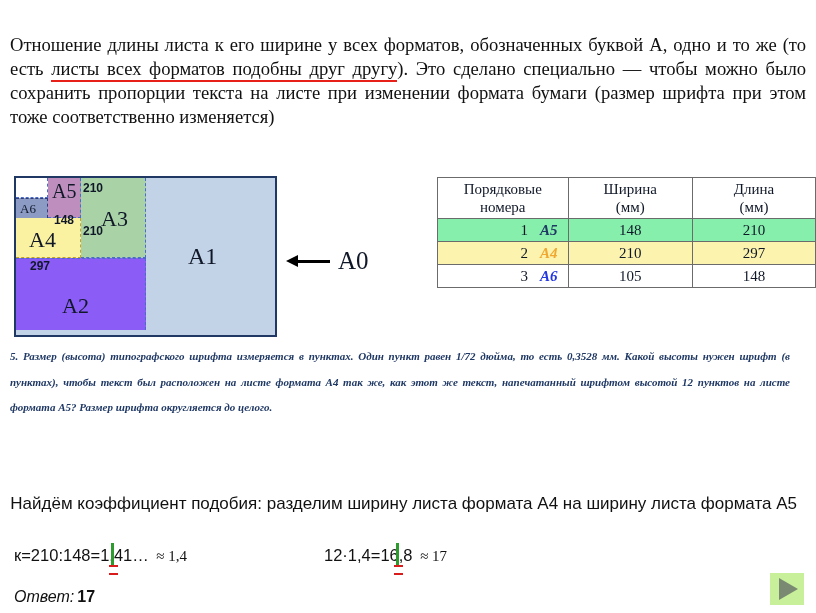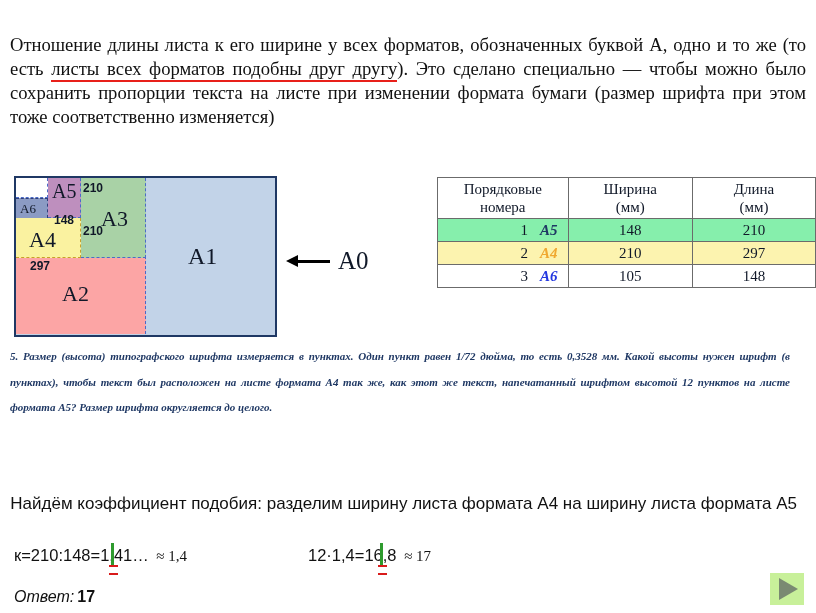--- a/index.html
+++ b/index.html
@@ -69,22 +69,22 @@
     color: #101828;
   }
   .zone .zlabel {
     position: absolute;
     font-family: "Liberation Serif", serif;
     color: #101828;
     line-height: 1;
   }
   
   #zone-a2 {
-    left: 0; top: 68px; width: 130px; height: 88px;
-    background: #fca5a5;
+    left: 0; top: 80px; width: 130px; height: 72px;
+    background: #8b5cf6;
     border-right: 1.5px dashed #4B6BC8;
     border-top: 1.5px dashed #4B6BC8;
   }
   #zone-a2 .zlabel { left: 46px; top: 36px; font-size: 22px; }
   
   #zone-a3 {
     left: 65px; top: 0; width: 65px; height: 80px;
     background: #A9D2A6;
     border-right: 1.5px dashed #4B6BC8;
     border-bottom: 1.5px dashed #4B6BC8;
@@ -249,21 +249,21 @@
     font-family: "Liberation Sans", sans-serif;
     font-size: 16.5px;
     color: #111111;
     white-space: nowrap;
   }
   .calc {
     position: relative;
     display: inline-block;
   }
   #calc-1 { position: absolute; left: 0; top: 0; }
-  #calc-2 { position: absolute; left: 294px; top: 0; }
+  #calc-2 { position: absolute; left: 310px; top: 0; }
   .approx {
     font-family: "Liberation Serif", serif;
     font-size: 15px;
     margin-left: 3px;
   }
   .caret {
     position: absolute;
     width: 2.5px;
     height: 22px;
     background: #2E9B2E;

